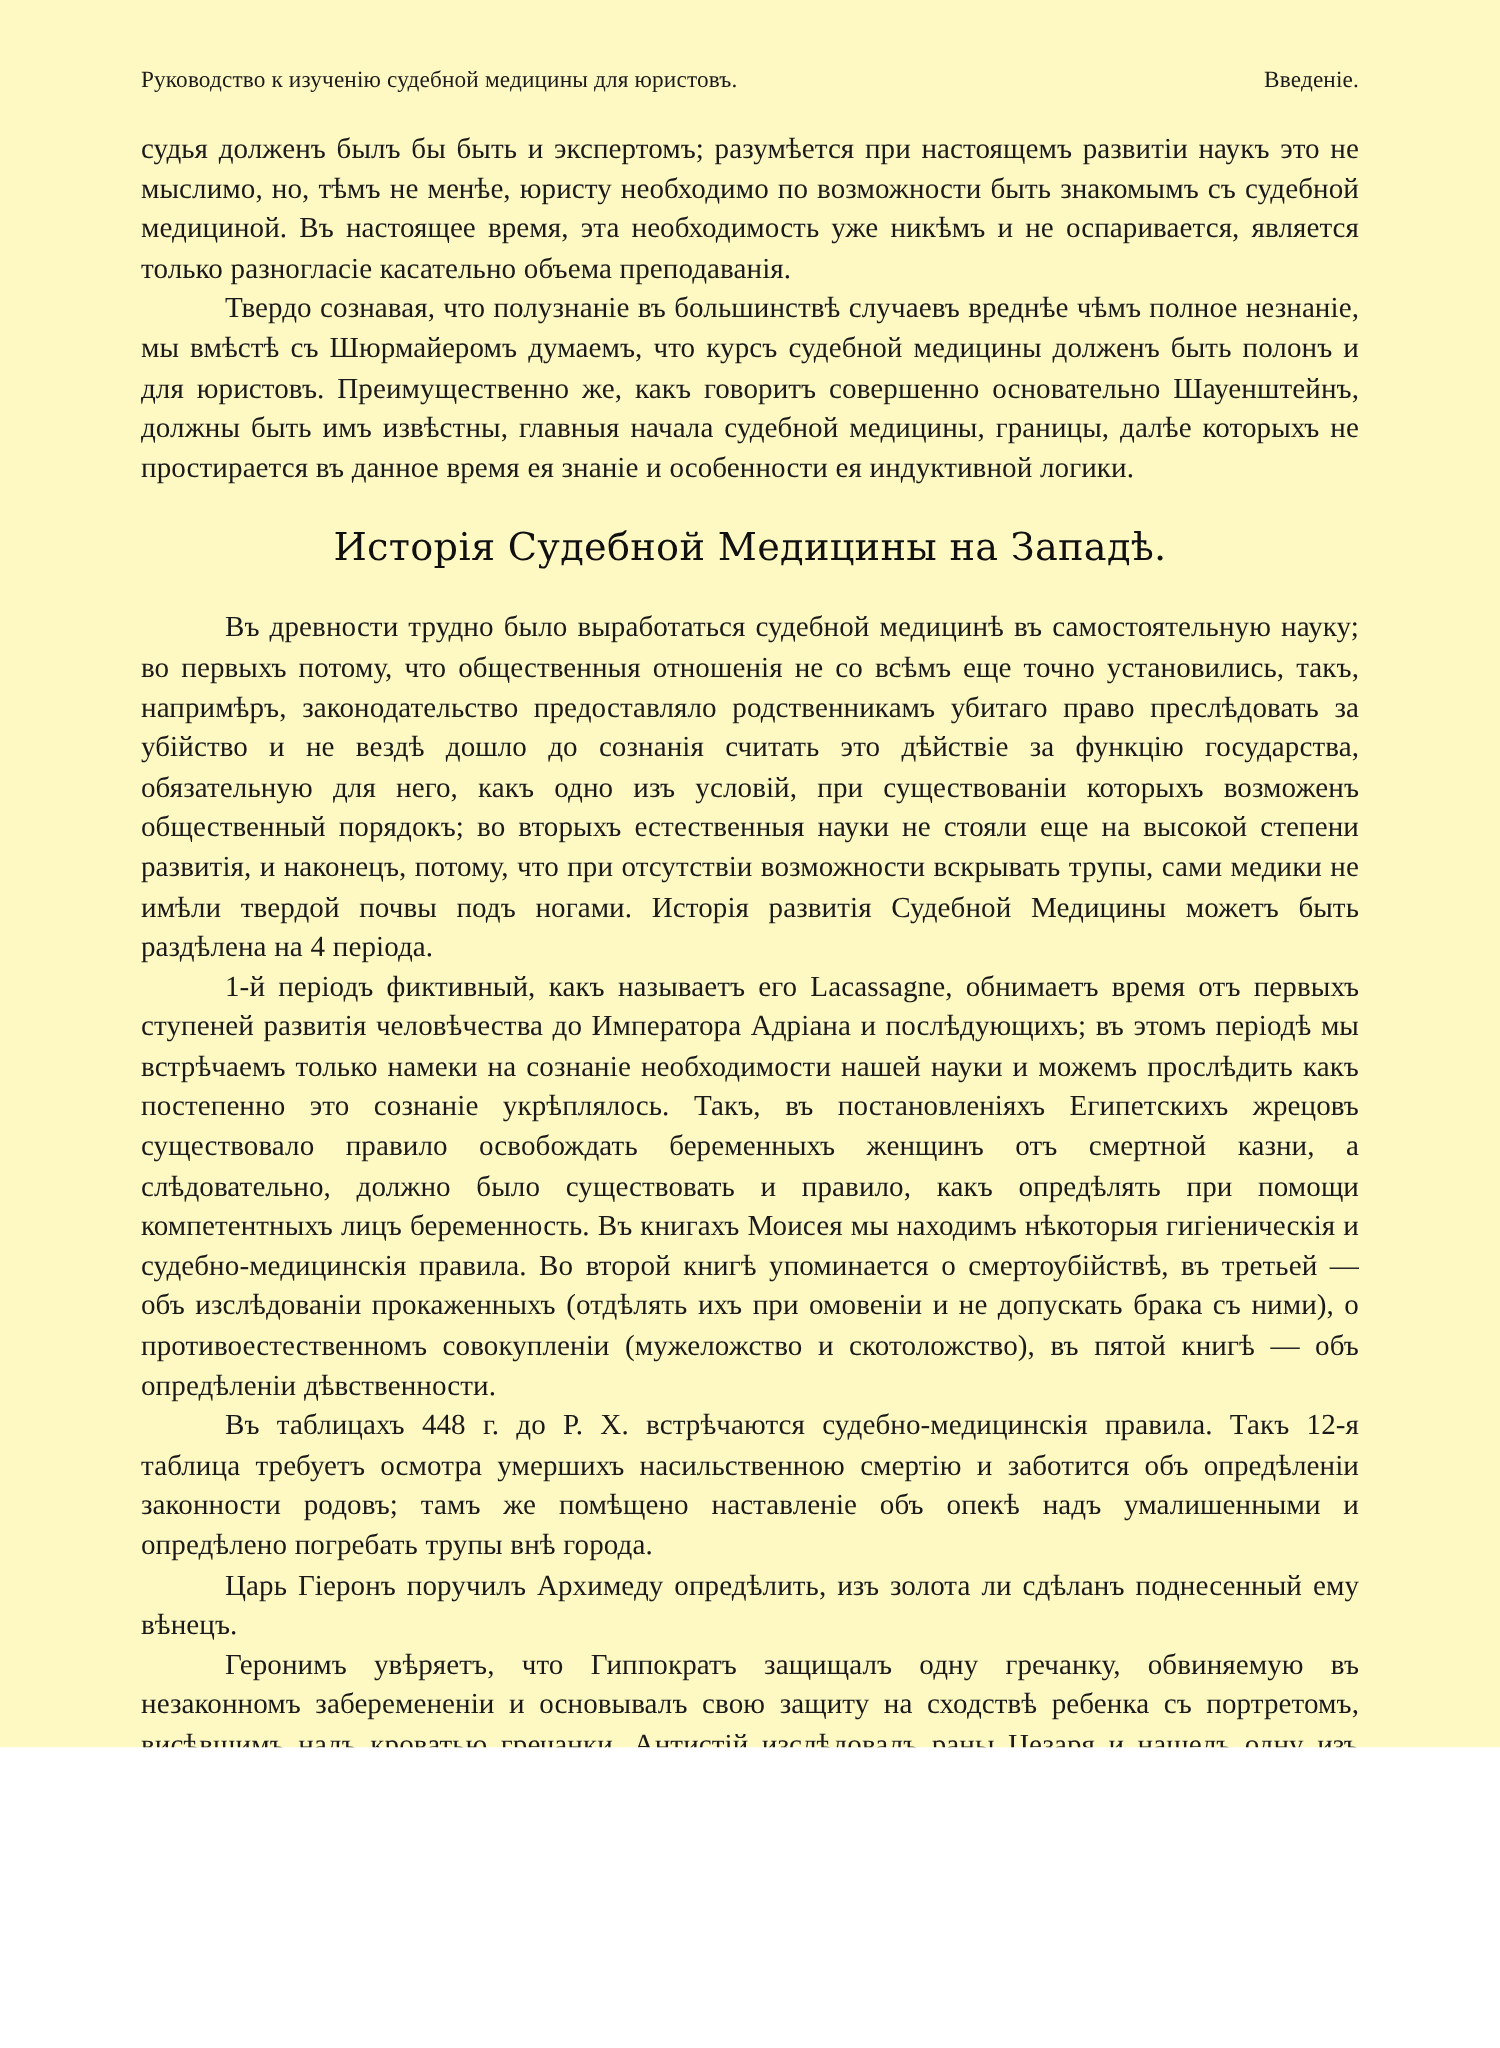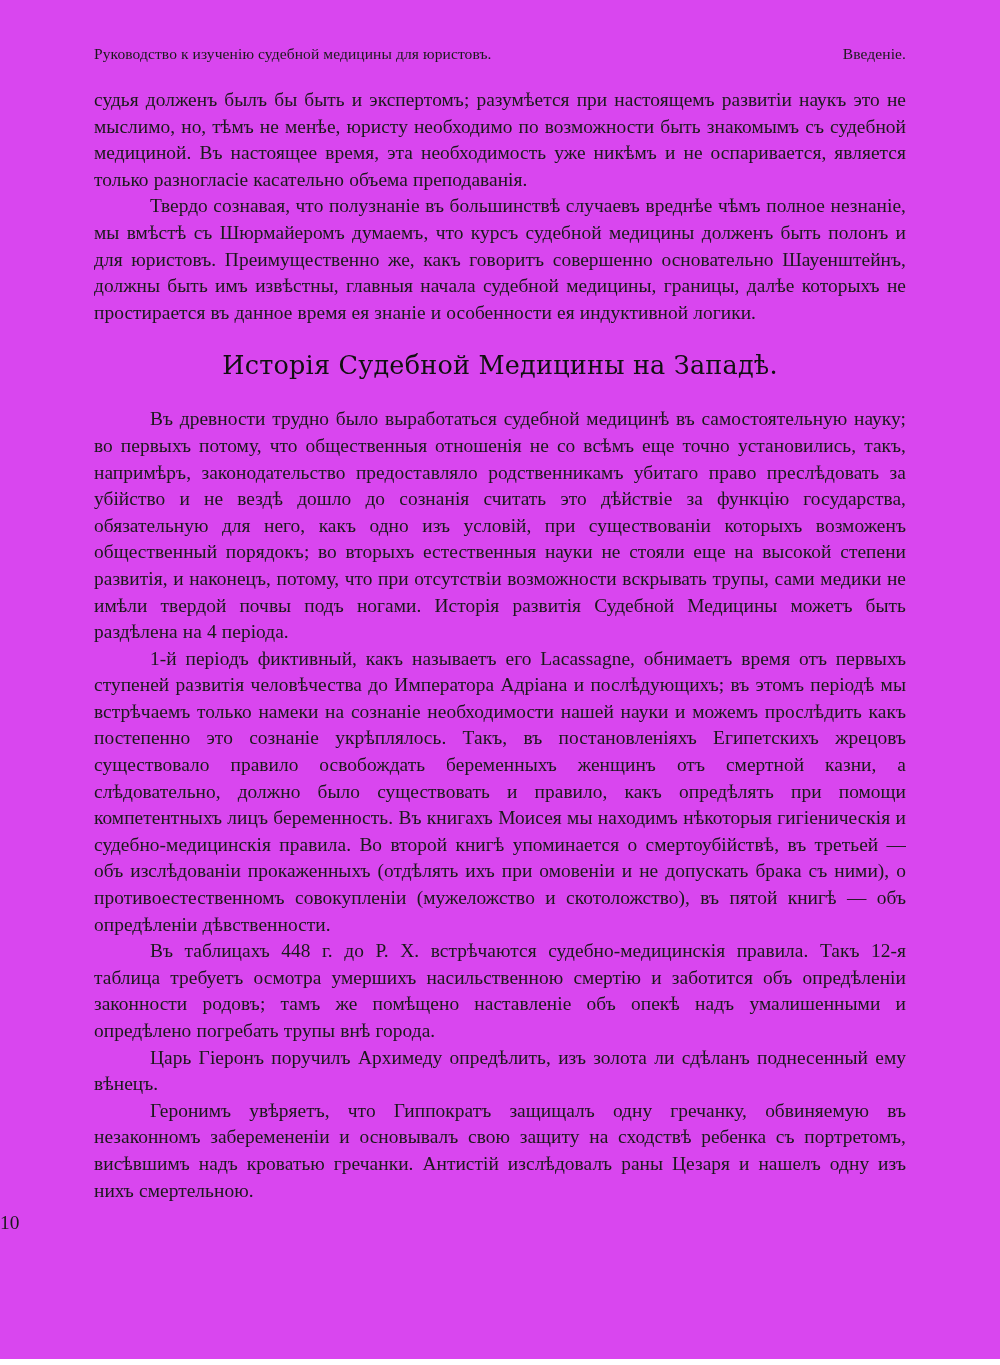--- a/index.html
+++ b/index.html
@@ -10,23 +10,23 @@
   }
   body {
     font-family: "Liberation Serif", "DejaVu Serif", serif;
     color: #1a1a1a;
     -webkit-font-smoothing: antialiased;
   }
 
   .page {
     position: relative;
     width: 1000px;
-    height: 1359px;
+    height: 1165px;
     margin: 0 auto;
-    background: #d946ef;
+    background: #fef9c3;
     overflow: hidden;
     box-sizing: border-box;
   }
 
   
   .running-header {
     position: absolute;
     top: 44px;
     left: 94px;
     width: 812px;

